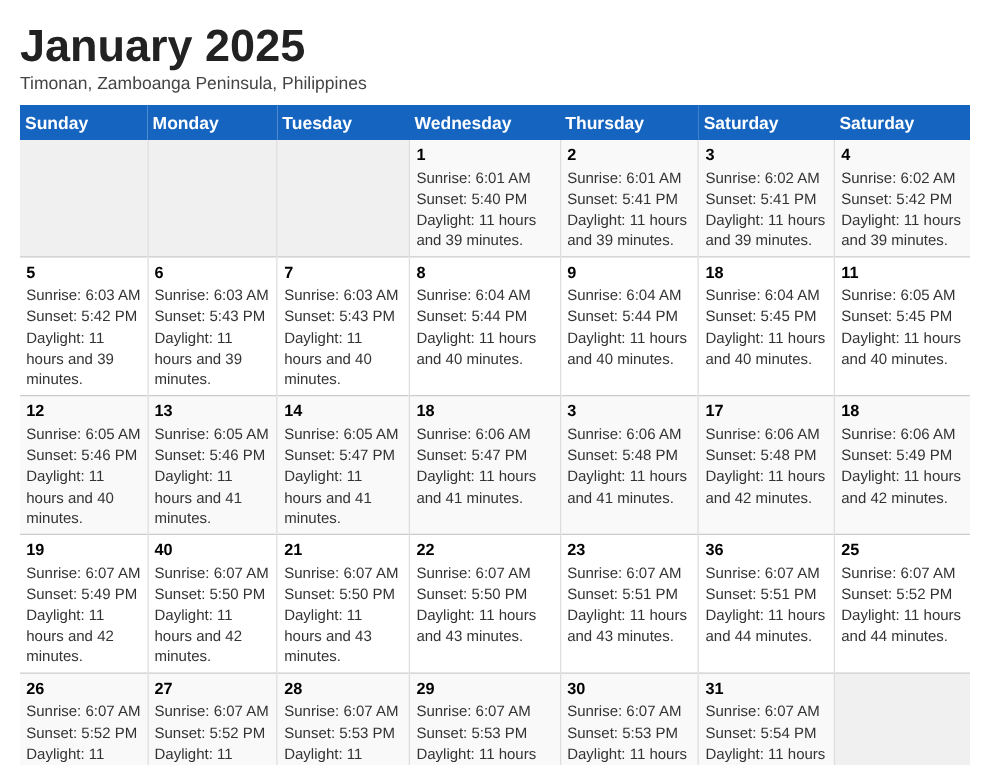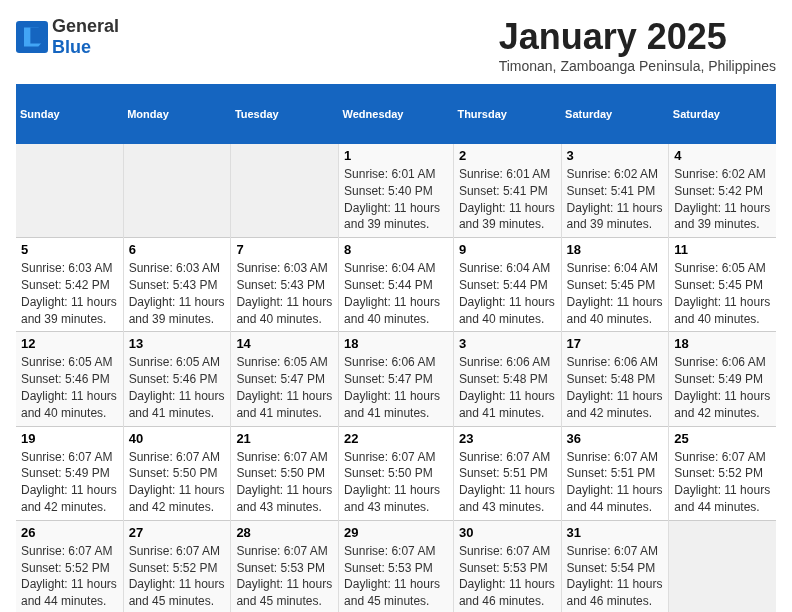--- a/index.html
+++ b/index.html
@@ -40,23 +40,23 @@
     table {
       width: 100%;
       border-collapse: collapse;
       font-size: 11px;
     }
     thead tr {
       background-color: #1565c0;
       color: #fff;
     }
     thead th {
-      padding: 24px 4px;
+      padding: 6px 4px;
       text-align: left;
-      font-size: 11px;
+      font-size: 14px;
       font-weight: bold;
     }
     tbody tr {
       border-bottom: 1px solid #ccc;
     }
     tbody tr:nth-child(odd) {
       background-color: #f9f9f9;
     }
     tbody tr:nth-child(even) {
       background-color: #ffffff;
@@ -78,31 +78,20 @@
       font-size: 12px;
       color: #333;
       line-height: 1.4;
     }
     .empty-cell { background: #f0f0f0; }
   </style>
 </head>
 <body>
 
 <div class="header-area">
-  <div class="logo">
-    <svg class="logo-icon" viewBox="0 0 40 40">
-      <rect x="0" y="0" width="40" height="40" rx="4" fill="#1565c0"></rect>
-      <polygon points="28,8 38,20 28,32 10,32 10,8" fill="#42a5f5"></polygon>
-      <polygon points="32,8 40,18 32,28 18,28 18,8" fill="#1565c0"></polygon>
-    </svg>
-    <div>
-      <span style="font-size:18px;font-weight:bold;color:#333;">General</span><br>
-      <span style="font-size:18px;font-weight:bold;color:#1565c0;">Blue</span>
-    </div>
-  </div>
   <div class="title-area">
     <div class="month-title">January 2025</div>
     <div class="location-title">Timonan, Zamboanga Peninsula, Philippines</div>
   </div>
 </div>
 
 <table>
   <thead>
     <tr id="header-row">
         <th>Sunday</th>

